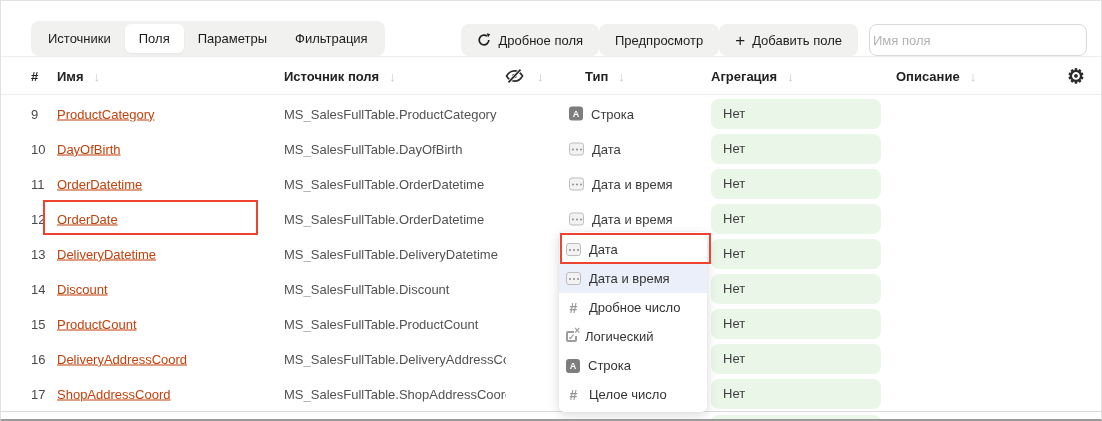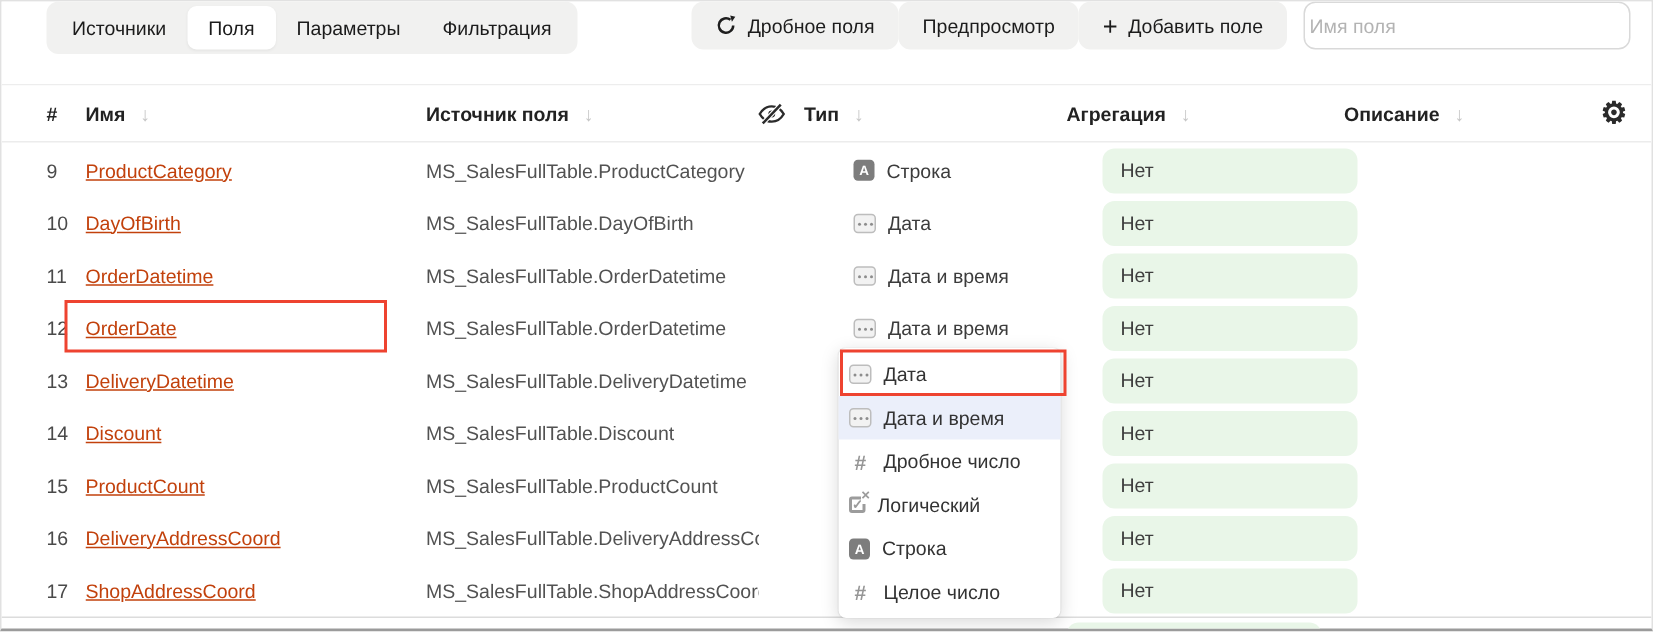--- a/index.html
+++ b/index.html
@@ -4,21 +4,21 @@
 <style>
   * { margin:0; padding:0; box-sizing:border-box; }
   html,body { background:#fff; font-family:"Liberation Sans", sans-serif; }
   .frame{
     position:relative; width:1102px; height:421px; background:#fff;
     border:1px solid #e1e1e1; border-bottom:2px solid #9b9b9b; overflow:hidden;
   }
   
   .toolbar{
     position:absolute; left:0; top:0; width:100%; height:56px;
-    display:flex; align-items:flex-start; padding:0 14px 0 30px;
+    display:flex; align-items:flex-end; padding:0 14px 0 30px;
     border-bottom:1px solid #ededed; background:#fff;
   }
   .tabs{ display:flex; background:#f1f1f0; border-radius:8px; padding:3px; }
   .tab{
     padding:7px 14px; font-size:13px; color:#1b1b1b; border-radius:6px;
     cursor:pointer; white-space:nowrap;
   }
   .tab.active{ background:#fff; box-shadow:0 1px 2px rgba(0,0,0,.05); }
   .btn{
     display:flex; align-items:center; gap:7px; height:32px; padding:0 16px;
@@ -38,40 +38,40 @@
   .thead{
     position:absolute; left:0; top:56px; width:100%; height:38px;
     border-bottom:1px solid #ececec; background:#fff;
   }
   .hc{ position:absolute; top:50%; transform:translateY(-50%); display:flex; align-items:center; gap:10px;
        font-size:13px; font-weight:bold; color:#222; }
   .h-num{ left:30px; }
   .h-name{ left:56px; }
   .h-source{ left:283px; }
   .h-eye{ left:504px; gap:13px; }
-  .h-type{ left:535px; }
+  .h-type{ left:584px; }
   .h-agg{ left:710px; }
   .h-desc{ left:895px; }
   .h-gear{ right:16px; }
   .sort{ cursor:pointer; line-height:1; }
   .sort::before{ content:"↓"; font-size:13px; color:#c6c6c6; font-weight:normal; }
   .gear{ cursor:pointer; line-height:1; }
   .gear::before{ content:"⚙"; font-size:20px; color:#2b2b2b; }
   
   .tbody{ position:absolute; left:0; top:95px; width:100%; }
   .row{ position:relative; height:35px; }
   .c{ position:absolute; top:50%; transform:translateY(-50%); font-size:13px; white-space:nowrap; }
   .c-num{ left:30px; color:#4a4a4a; }
   .c-name{ left:56px; color:#c2410c; width:220px; overflow:hidden;text-decoration:underline; }
   .c-source{ left:283px; color:#525252; width:222px; overflow:hidden; }
   .c-type{ left:568px; display:flex; align-items:center; gap:8px; color:#3c3c3c; }
   .c-agg{ left:710px; }
   .badge{
     display:block; width:170px; height:30px; line-height:30px; padding-left:12px;
-    background:#e9f6e8; border-radius:8px; font-size:13px; color:#3e3e3e; cursor:pointer;margin-left:24px;
+    background:#e9f6e8; border-radius:8px; font-size:13px; color:#3e3e3e; cursor:pointer;
   }
   
   .ticon{ flex:0 0 auto; }
   .cal-icon{ display:inline-block; width:15px; height:13px; border:1px solid #bdbdbd; border-radius:3px;
              background:#f2f2f2; position:relative; }
   .cal-icon::after{ content:""; position:absolute; left:50%; top:55%; width:2px; height:2px; border-radius:50%;
              background:#8d8d8d; box-shadow:-4px 0 0 #8d8d8d,4px 0 0 #8d8d8d; transform:translate(-50%,-50%); }
   .str-icon{ display:inline-flex; align-items:center; justify-content:center; width:14px; height:14px;
              border-radius:3px; background:#7d7d7d; }
   .str-icon::after{ content:"A"; color:#fff; font-size:9px; font-weight:bold; }

